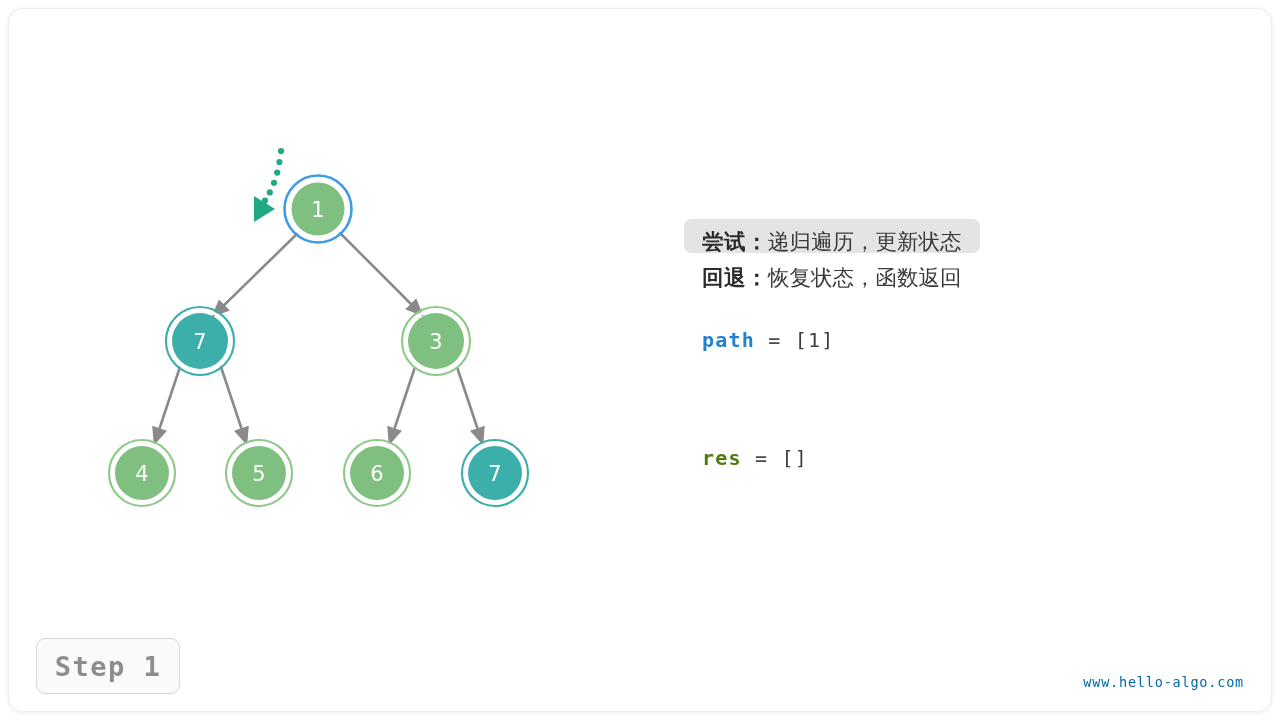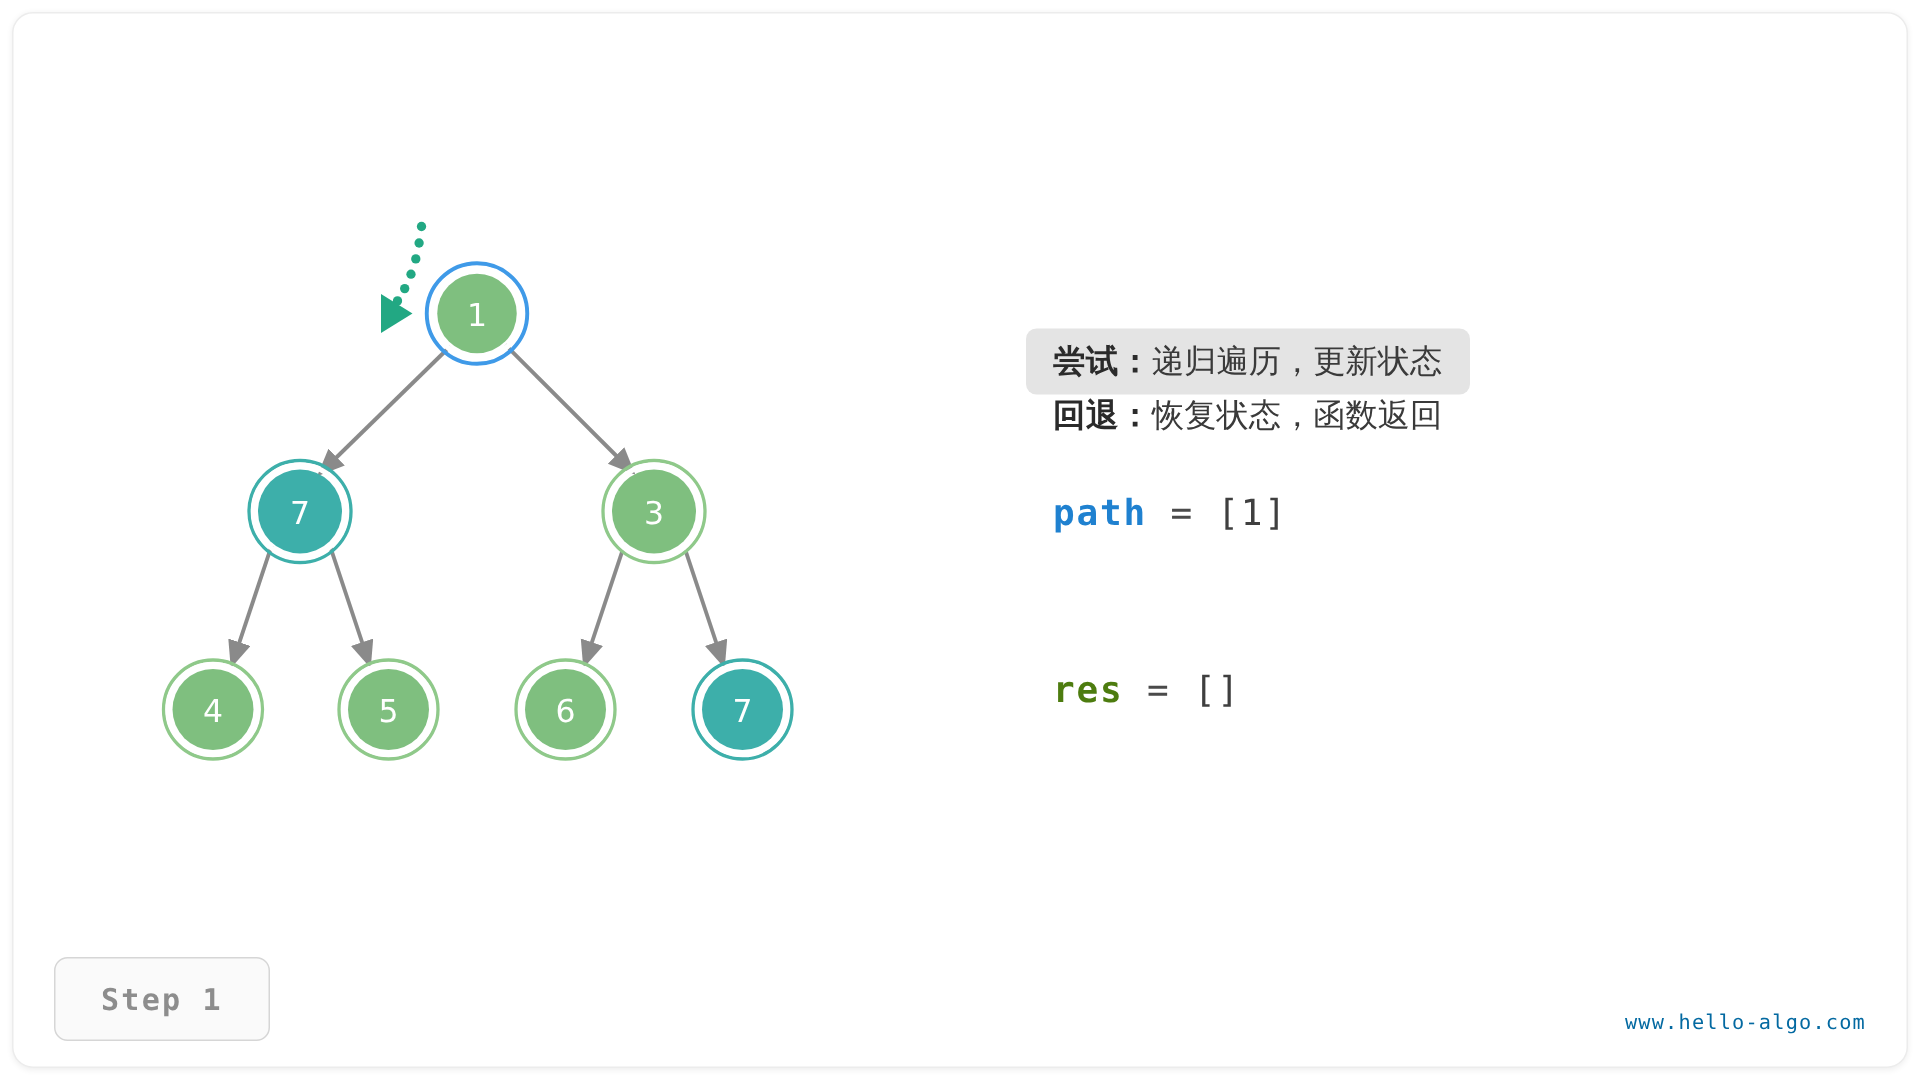--- a/index.html
+++ b/index.html
@@ -78,31 +78,31 @@
   }
 
   .hl-box {
     background: #e4e4e4;
     border-radius: 7px;
   }
 
   #line-try {
     left: 0px;
     top: 3px;
-    padding: 12px 18px 10px 18px;
+    padding: 12px 18px 0 18px;
   }
 
   #line-back {
     left: 18px;
     top: 51px;
   }
 
   .mono-line {
     font-family: "DejaVu Sans Mono", "Liberation Mono", monospace;
-    font-size: 24px;
+    font-size: 20px;
     letter-spacing: 1.2px;
     color: #3f3f3f;
   }
 
   #line-path { left: 18px; top: 114px; }
   #line-res  { left: 18px; top: 232px; }
 
   .var-path { color: #1f81d0; font-weight: bold; }
   .var-res  { color: #4d7c0f; font-weight: bold; }
   .eq       { color: #4a4a4a; }
@@ -118,21 +118,21 @@
     border: 1px solid #d6d6d6;
     border-radius: 9px;
     background: #fafafa;
     box-sizing: border-box;
     display: flex;
     align-items: center;
     justify-content: center;
   }
   #step-badge span {
     font-family: "DejaVu Sans Mono", "Liberation Mono", monospace;
-    font-size: 20px;
+    font-size: 27px;
     font-weight: bold;
     letter-spacing: 1.5px;
     color: #8d8d8d;
   }
 
   
   #watermark {
     position: absolute;
     right: 36px;
     top: 674px;

